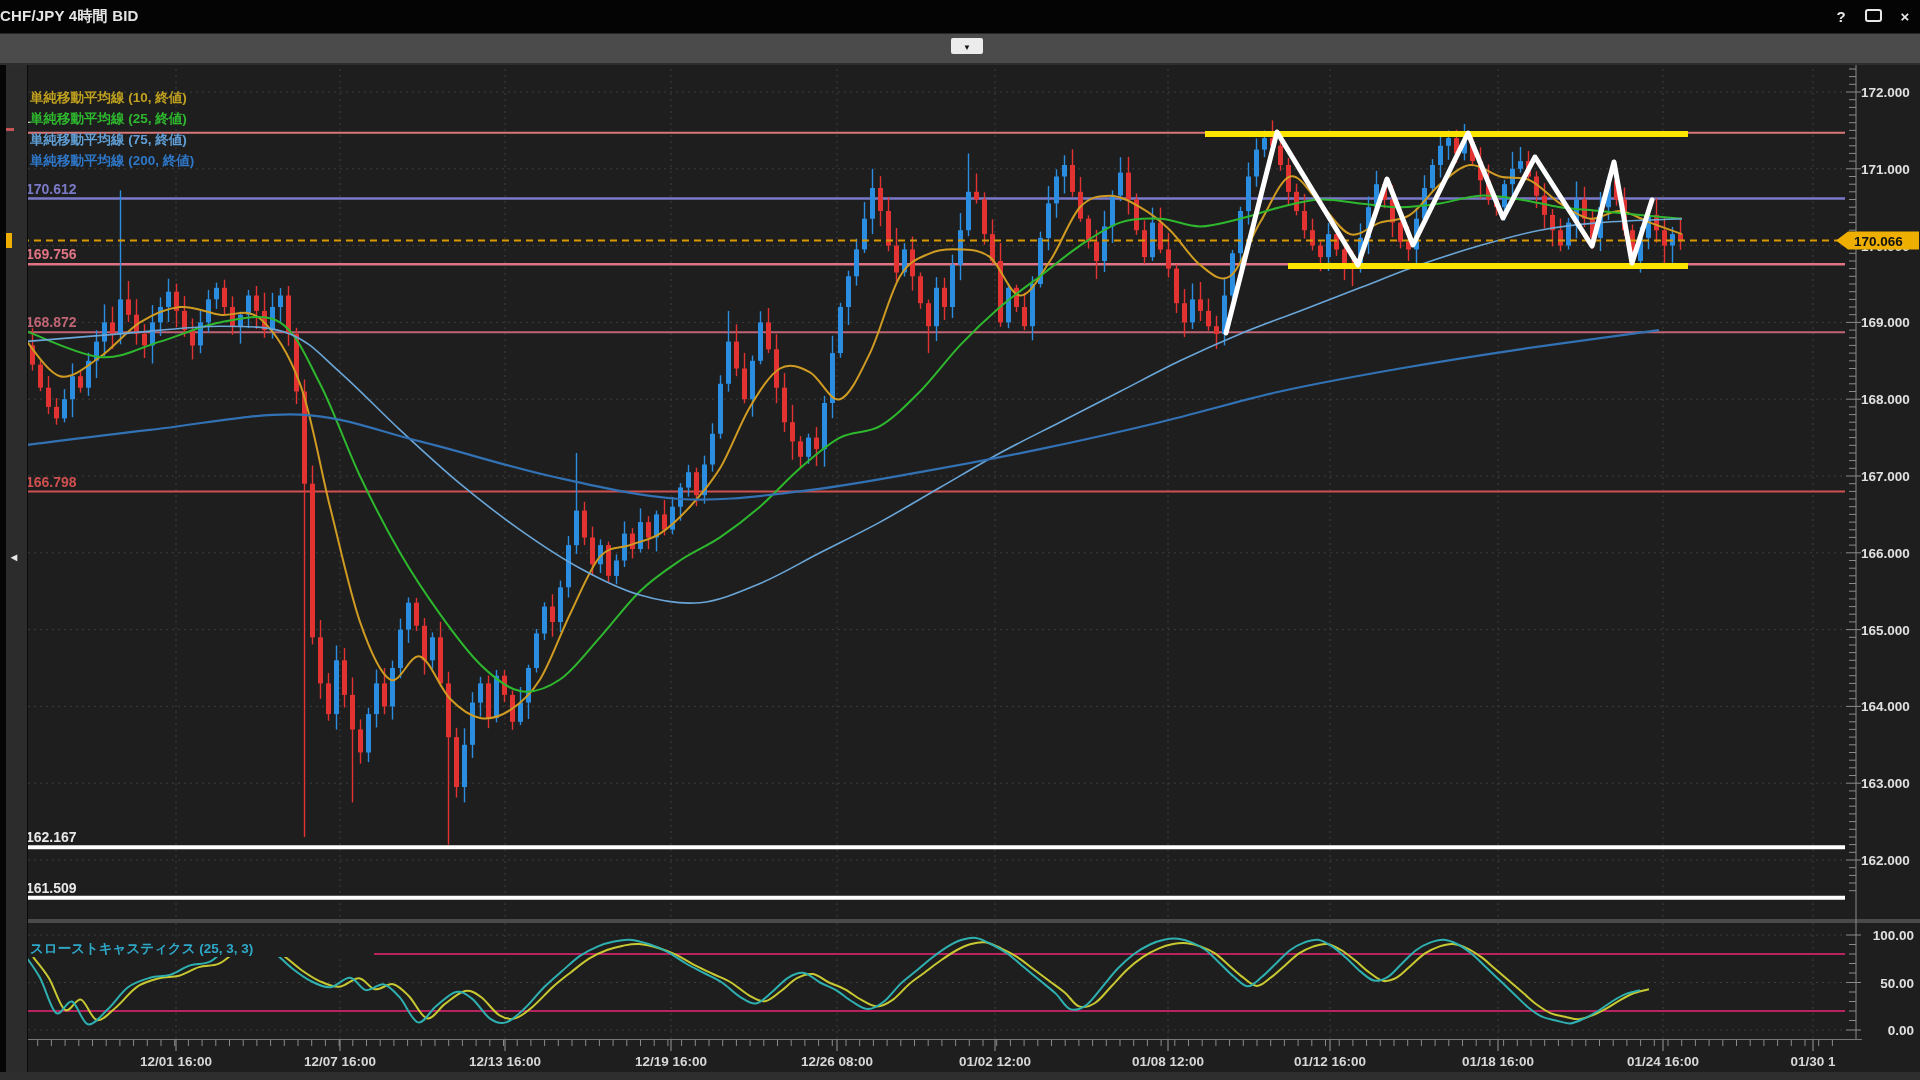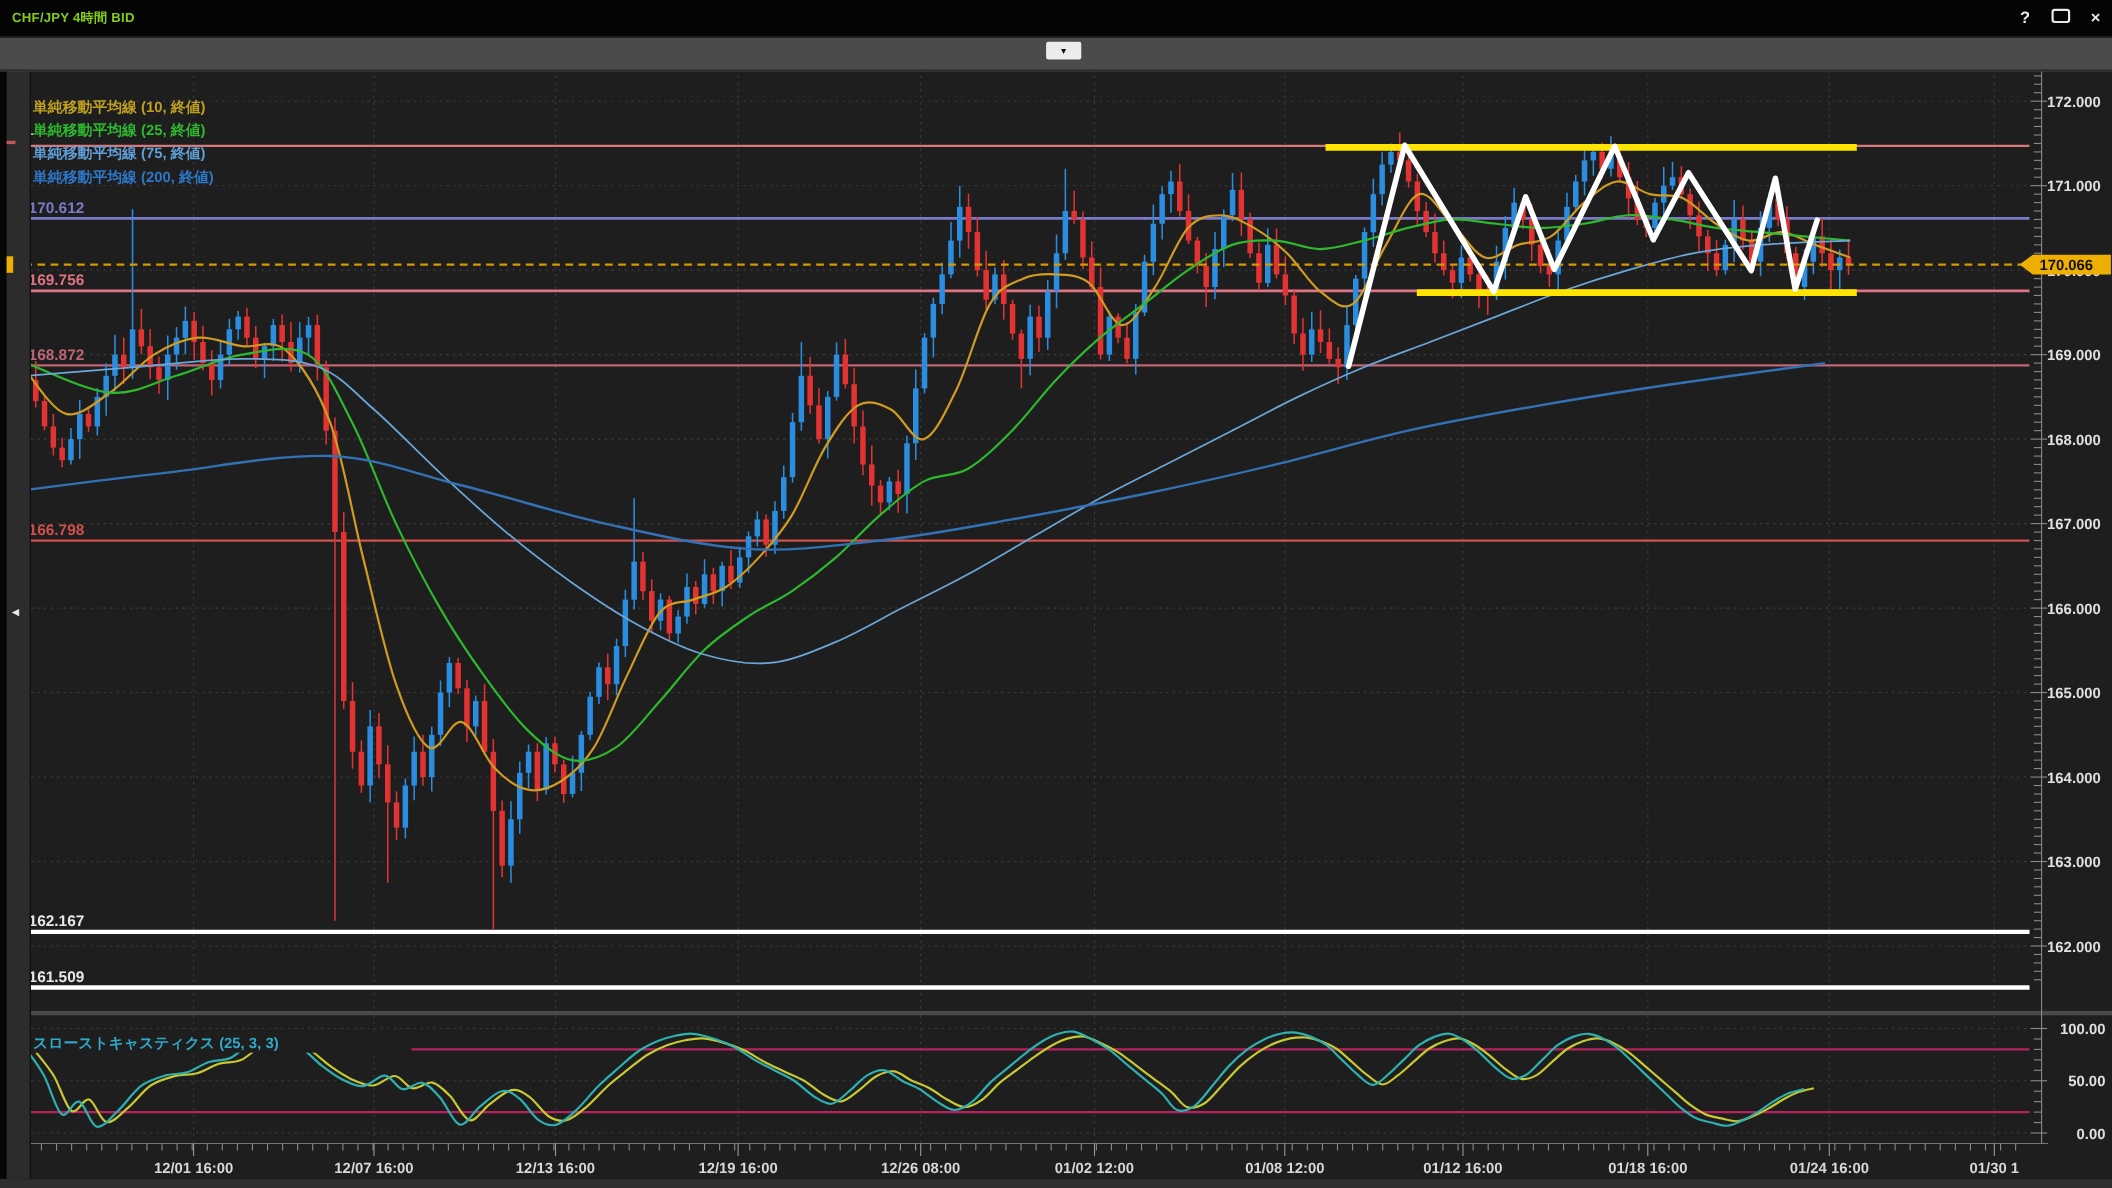--- a/index.html
+++ b/index.html
@@ -1,21 +1,21 @@
 <!DOCTYPE html>
 <html><head>
 <meta charset="utf-8">
 <style>
   html,body{margin:0;padding:0;background:#1e1e1e;width:1920px;height:1080px;overflow:hidden;
     font-family:"Liberation Sans","DejaVu Sans",sans-serif;}
   #app{position:relative;width:1920px;height:1080px;background:#1e1e1e;}
   
   .titlebar{position:absolute;left:0;top:0;width:1920px;height:33px;background:#040404;
     border-bottom:1px solid #262626;z-index:5;display:flex;align-items:center;}
-  .titlebar .title{color:#84cc16;font-size:12px;font-weight:bold;margin-left:11px;letter-spacing:.2px;}
+  .titlebar .title{color:#e5e5e5;font-size:15px;font-weight:bold;letter-spacing:.2px;}
   .winbtns{position:absolute;right:4px;top:0;height:33px;display:flex;align-items:center;gap:10px;}
   .wbtn{color:#e8e8e8;font-size:15px;font-weight:bold;width:22px;text-align:center;cursor:default;}
   .maxbox{display:inline-block;width:13px;height:9px;border:2px solid #e8e8e8;border-radius:3px;}
   
   .toolbar{position:absolute;left:0;top:34px;width:1920px;height:29px;background:#4b4b4b;
     border-bottom:2px solid #2e2e2e;z-index:4;}
   .collapse-btn{position:absolute;left:951px;top:4px;width:32px;height:16px;background:#ececec;
     border-radius:2px;text-align:center;line-height:14px;}
   .collapse-btn span{color:#111;font-size:8px;}
   

